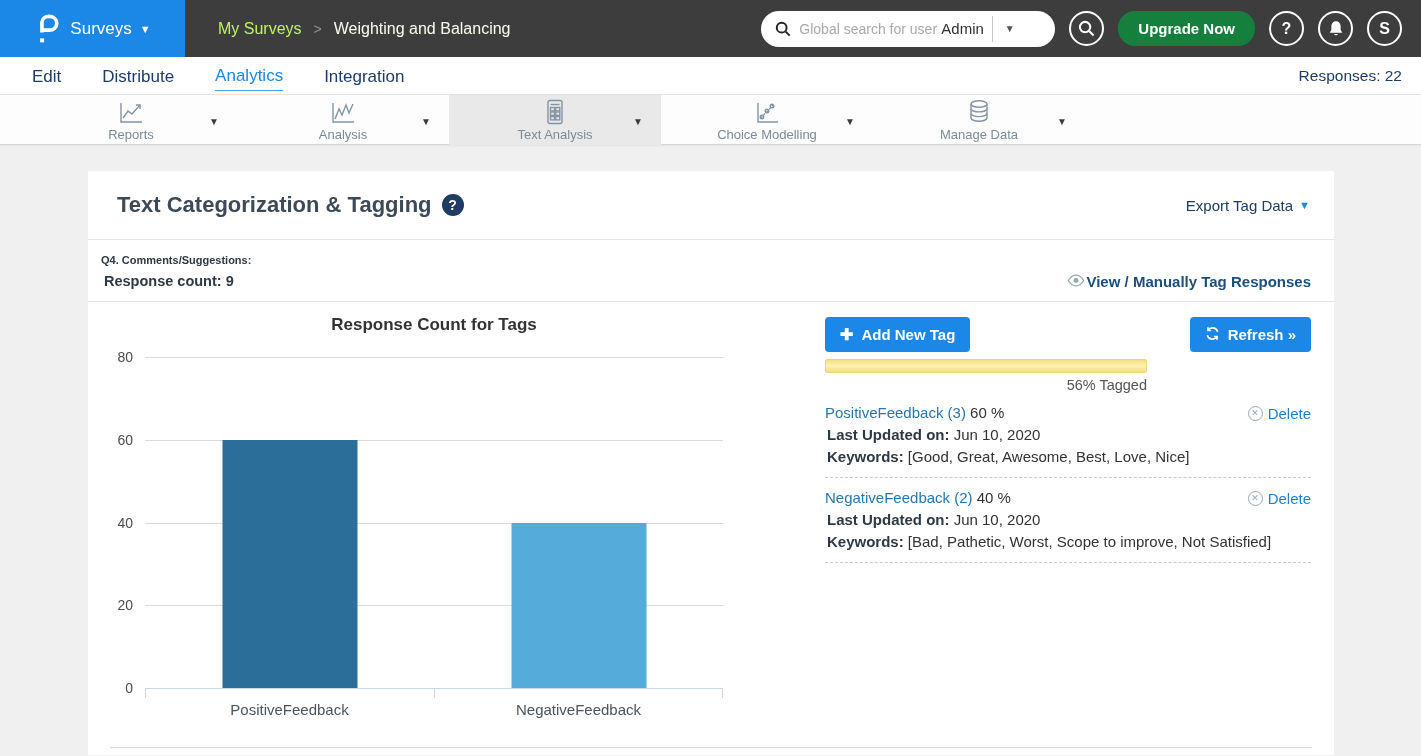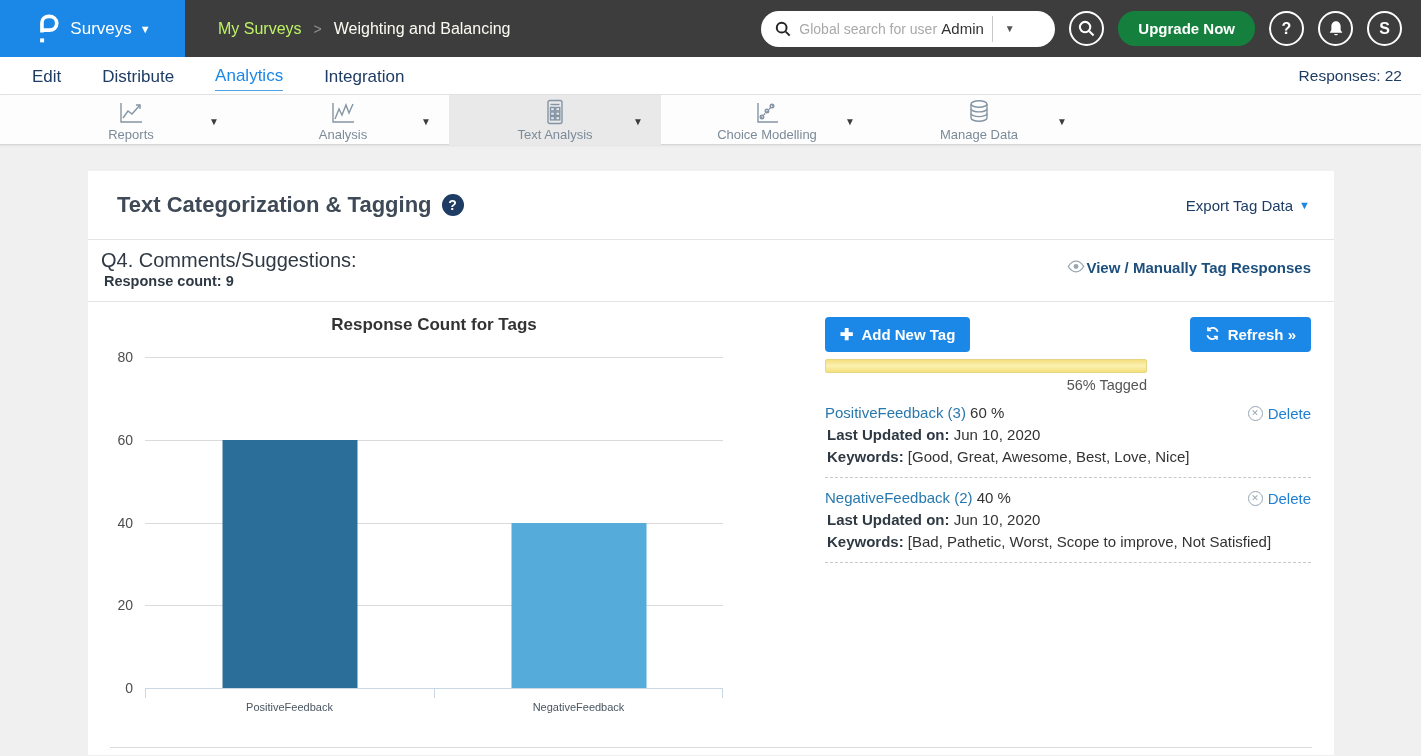--- a/index.html
+++ b/index.html
@@ -60,41 +60,41 @@
   .page-title { font-size:22px; color:#3e4a57; }
   .help-icon { width:22px; height:22px; background:#1e3c64; color:#fff; border-radius:50%;
                font-size:14px; font-weight:bold; display:inline-flex; align-items:center;
                justify-content:center; margin-left:10px; cursor:pointer; }
   .export-link { margin-left:auto; font-size:15px; color:#1e3c64; cursor:pointer; display:flex;
                  align-items:center; gap:6px; }
   .export-caret { color:#1b87e6; font-size:11px; }
   .divider { border-top:1px solid #e4e4e4; }
 
   .question-block { position:relative; padding:10px 23px 9px 13px; }
-  .q-label { font-size:20px; font-weight:normal; color:#2f3944; line-height:21px; }
+  .q-label { font-size:11px; font-weight:bold; color:#2f3944; line-height:21px; }
   .q-count { font-size:14.5px; font-weight:bold; color:#2f3944; line-height:21px; padding-left:3px; }
-  .view-tag-link { position:absolute; right:23px; bottom:25px; font-size:15px; font-weight:bold;
+  .view-tag-link { position:absolute; right:23px; bottom:11px; font-size:15px; font-weight:bold;
                    color:#1d4f7d; cursor:pointer; display:flex; align-items:center; }
   .eye-icon svg { stroke:#9aa7b2; fill:none; }
 
   
   .main-row { display:flex; }
   .chart-section { width:649px; flex:none; padding-top:13px; }
   .chart-title { margin-left:57px; width:578px; text-align:center; font-size:17px; font-weight:bold;
                  color:#333; }
   .plot { position:relative; margin:22px 0 0 57px; width:578px; height:331px; }
   .gridline { position:absolute; left:0; right:0; height:1px; background:#dadada; }
   .ytick { position:absolute; left:-48px; width:36px; text-align:right; transform:translateY(-50%);
            font-size:14px; color:#4e4e4e; }
   .bar { position:absolute; bottom:0; width:135px; transform:translateX(-50%); cursor:pointer; }
   .axis-strip { margin-left:57px; width:578px; height:9px; border-top:1px solid #c9d8e4;
                 position:relative; }
   .axis-strip i { position:absolute; top:0; width:1px; height:9px; background:#c9d8e4; }
   .xlabels { margin-left:57px; width:578px; display:flex; }
-  .xlabel { flex:1; text-align:center; font-size:11px; color:#4a5560; padding-top:4px; }
+  .xlabel { flex:1; text-align:center; font-size:15px; color:#4a5560; padding-top:4px; }
 
   .tags-section { flex:1; padding:15px 23px 0 88px; }
   .actions-row { display:flex; justify-content:space-between; }
   .blue-btn { background:#1b87e6; color:#fff; border:none; border-radius:4px; font-size:15px;
               font-weight:bold; padding:8px 15px; cursor:pointer; display:flex; align-items:center;
               gap:8px; font-family:"Liberation Sans", sans-serif; }
   .plus-glyph { font-size:16px; font-weight:bold; }
   .refresh-glyph svg { stroke:#fff; fill:none; stroke-width:2; }
   .progress-track { margin-top:7px; width:322px; height:14px; border:1px solid #e8d684;
                     border-radius:2px;

